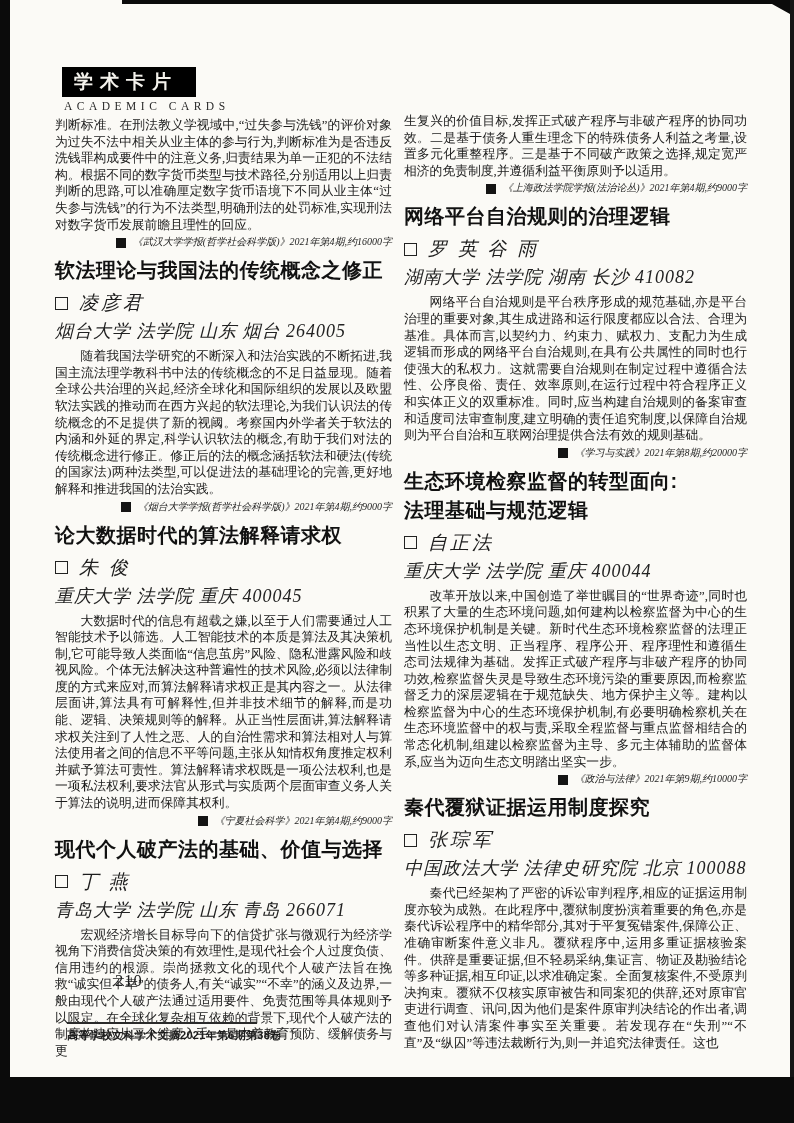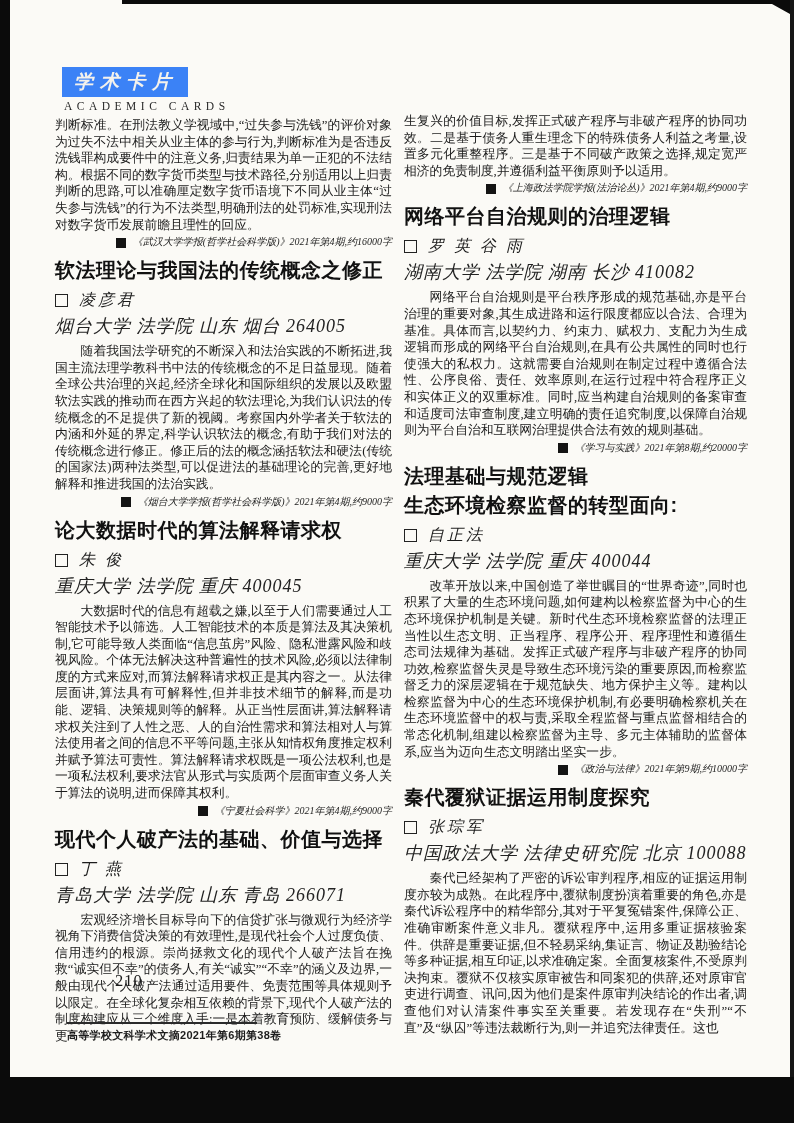--- a/index.html
+++ b/index.html
@@ -16,43 +16,43 @@
   .edge-left   { position:absolute; left:0; top:0; width:10px; height:100%; background:#0b0b0b; }
   .edge-top    { position:absolute; left:122px; top:0; right:0; height:4px; background:#0b0b0b; }
   .edge-right  { position:absolute; right:0; top:0; width:4px; height:100%; background:#161616; }
   .edge-bottom { position:absolute; left:0; bottom:0; width:100%; height:46px; background:#0b0b0b; }
   .corner-mark { position:absolute; right:4px; top:0; width:42px; height:14px; background:#0b0b0b;
                  clip-path: polygon(0 0,100% 0,100% 100%,55% 25%); }
 
   
   .badge {
     position:absolute; left:62px; top:67px;
-    background:#3b82f6; color:#f4f2ec;
+    background:#000000; color:#f4f2ec;
     font-family:"Liberation Sans", sans-serif; font-weight:bold;
-    font-size:19px; line-height:1; padding:5px 10px 6px 12px; letter-spacing:7px;font-style:italic;
+    font-size:19px; line-height:1; padding:5px 18px 6px 12px; letter-spacing:7px;
   }
   .badge-sub {
     position:absolute; left:64px; top:100px;
     font-size:11.5px; letter-spacing:4.5px; color:#2a2a2a;
     font-family:"Liberation Serif", serif;
   }
 
   
   .col { position:absolute; }
   .col-left  { left:55px;  top:117px; width:337px; }
   .col-right { left:404px; top:113px; width:343px; }
 
   .section { margin:0; }
   .section-title {
     font-family:Liberation Sans, sans-serif; font-weight:700;
     font-size:20px; line-height:1.45; letter-spacing:0.5px;
     margin:7px 0 5px; color:#111;
   }
   .author-row { display:flex; align-items:center; gap:11px; margin:4px 0 3px;
-                font-size:16px; font-style:italic; letter-spacing:3px; }
+                font-size:19px; font-style:italic; letter-spacing:3px; }
   .author-marker { width:11px; height:11px; border:1.4px solid #222; flex:0 0 auto;
                    display:inline-block; background:transparent; }
   .affil { font-size:18px; font-style:italic; letter-spacing:1px; margin:1px 0 5px; color:#222; }
   .para {
     font-size:12.8px; line-height:16.6px;
     text-align:justify; text-indent:2em; color:#1b1b1b;
   }
   .para.no-indent { text-indent:0; }
   .source-row { font-size:10px; font-style:italic; text-align:right;
                 margin:2px 0 3px; color:#1b1b1b; }
@@ -131,22 +131,22 @@
         <div class="author-row">
           <span class="author-marker"></span>
           <span>罗  英  谷  雨</span>
         </div>
         <div class="affil">湖南大学 法学院 湖南 长沙  410082</div>
         <div class="para">网络平台自治规则是平台秩序形成的规范基础,亦是平台治理的重要对象,其生成进路和运行限度都应以合法、合理为基准。具体而言,以契约力、约束力、赋权力、支配力为生成逻辑而形成的网络平台自治规则,在具有公共属性的同时也行使强大的私权力。这就需要自治规则在制定过程中遵循合法性、公序良俗、责任、效率原则,在运行过程中符合程序正义和实体正义的双重标准。同时,应当构建自治规则的备案审查和适度司法审查制度,建立明确的责任追究制度,以保障自治规则为平台自治和互联网治理提供合法有效的规则基础。</div>
         <div class="source-row"><span class="source-marker"></span><span>《学习与实践》2021年第8期,约20000字</span></div>
       </div>
       <div class="section">
         <div class="section-title">
+          <div>生态环境检察监督的转型面向:</div>
           <div>法理基础与规范逻辑</div>
-          <div>生态环境检察监督的转型面向:</div>
         </div>
         <div class="author-row">
           <span class="author-marker"></span>
           <span>自正法</span>
         </div>
         <div class="affil">重庆大学 法学院 重庆  400044</div>
         <div class="para">改革开放以来,中国创造了举世瞩目的“世界奇迹”,同时也积累了大量的生态环境问题,如何建构以检察监督为中心的生态环境保护机制是关键。新时代生态环境检察监督的法理正当性以生态文明、正当程序、程序公开、程序理性和遵循生态司法规律为基础。发挥正式破产程序与非破产程序的协同功效,检察监督失灵是导致生态环境污染的重要原因,而检察监督乏力的深层逻辑在于规范缺失、地方保护主义等。建构以检察监督为中心的生态环境保护机制,有必要明确检察机关在生态环境监督中的权与责,采取全程监督与重点监督相结合的常态化机制,组建以检察监督为主导、多元主体辅助的监督体系,应当为迈向生态文明踏出坚实一步。</div>
         <div class="source-row"><span class="source-marker"></span><span>《政治与法律》2021年第9期,约10000字</span></div>
       </div>
       <div class="section">

